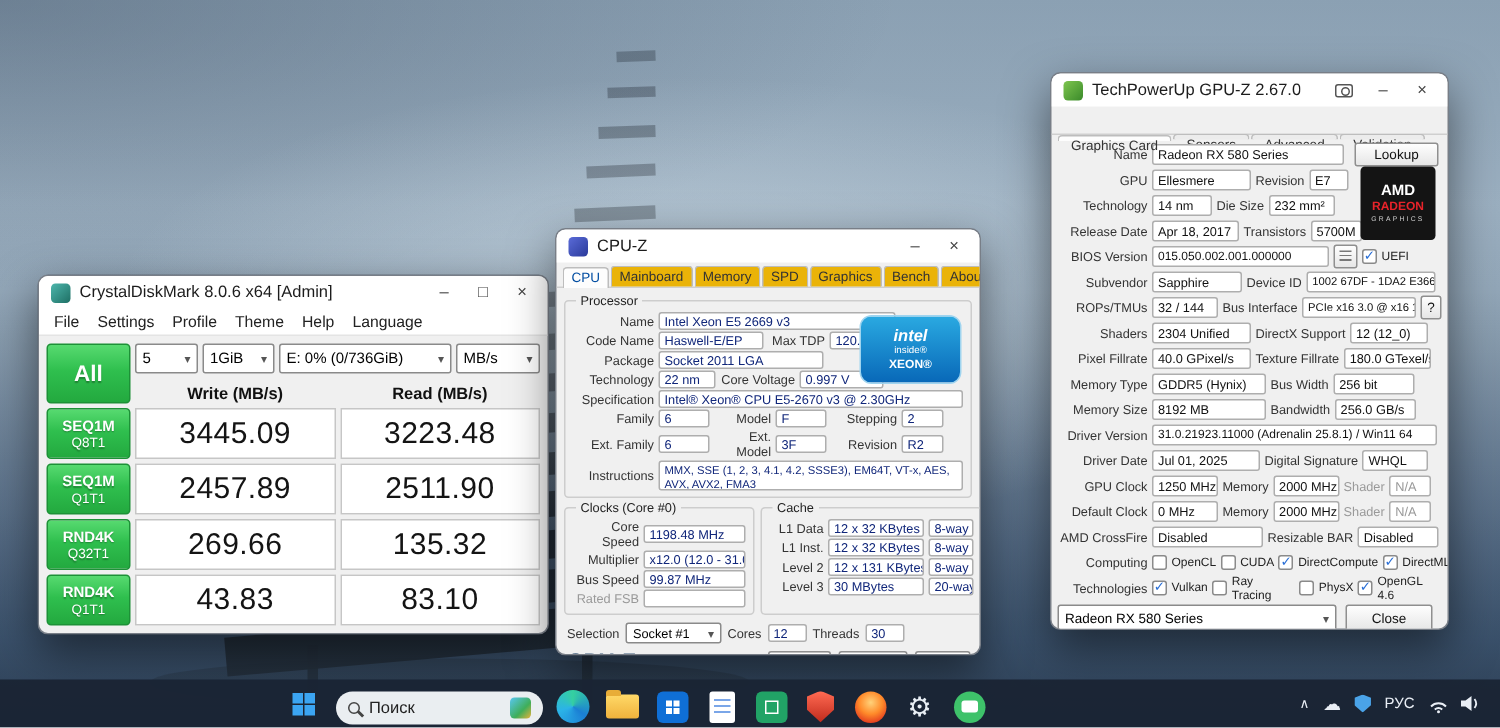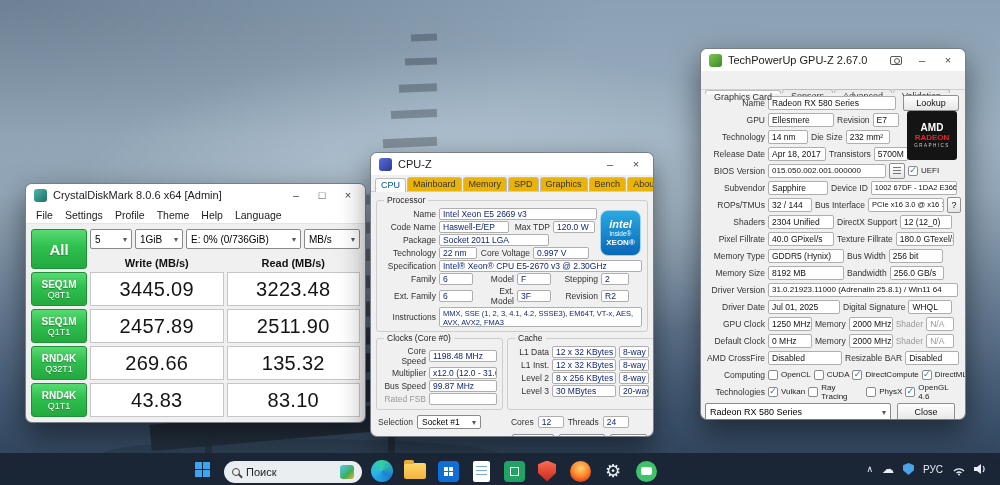--- a/index.html
+++ b/index.html
@@ -60,21 +60,21 @@
   #cpuz .tabs { display:flex; gap:1px; padding:2px 4px 0; border-bottom:1px solid #cfcfcf; height:17px; }
   #cpuz .tab { font-size:9px; padding:1px 5px 2px; border:1px solid #bdbdbd; border-bottom:none;
     border-radius:3px 3px 0 0; background:#eab308; color:#333; }
   #cpuz .tab.active { background:#fdfdfd; position:relative; top:1px; color:#034ea2; }
   .group { border:1px solid #cdcdcd; border-radius:3px; margin:8px 5px 0; position:relative; padding:7px 5px 3px; }
   .group-label { position:absolute; top:-6px; left:7px; font-size:8.5px; background:#f0f0f0; padding:0 3px; color:#222; }
   .frow { display:flex; align-items:center; margin-bottom:1px; gap:3px; }
   #cpuz .lbl { font-size:8.5px; width:54px; }
   #cpuz .vb { height:12px; font-size:8.5px; color:#10267a; }
   #cpuz .multi { height:20px; white-space:normal; font-size:7.5px; line-height:9px; align-items:flex-start; padding-top:1px; }
-  .badge { position:absolute; right:6px; top:9px; width:41px; height:46px; border-radius:8px;
+  .badge { position:absolute; right:6px; top:9px; width:68px; height:46px; border-radius:8px;
     background:linear-gradient(180deg,#2aa9e1,#0868b8); border:1px solid #9fd4ef; color:#fff;
     display:flex; flex-direction:column; align-items:center; justify-content:center; }
   .badge .b1 { font-size:11px; font-weight:bold; font-style:italic; line-height:11px; }
   .badge .b2 { font-size:6.5px; line-height:8px; }
   .badge .b3 { font-size:8px; font-weight:bold; line-height:9px; }
   #cpuz .twocol { display:flex; gap:4px; margin:6px 5px 0; }
   #cpuz .twocol .group { margin:0; flex:1; }
   #cpuz .sel-row { display:flex; align-items:center; gap:4px; margin:5px 7px 0; font-size:8.5px; }
   #cpuz .footer { display:flex; align-items:center; padding:4px 6px 0; gap:5px; }
   .cpuz-logo { font-size:15px; font-weight:bold; font-style:italic; color:#3c5a7a; text-shadow:1px 1px 0 #fff; }
@@ -344,41 +344,41 @@
           <span class="vb" style="width:64px">12 x 32 KBytes</span>
           <span class="vb" style="width:30px">8-way</span>
           </div>
         <div class="frow">
             <span class="lbl" style="width:36px">L1 Inst.</span>
           <span class="vb" style="width:64px">12 x 32 KBytes</span>
           <span class="vb" style="width:30px">8-way</span>
           </div>
         <div class="frow">
             <span class="lbl" style="width:36px">Level 2</span>
-          <span class="vb" style="width:64px">8 x 256 KBytes</span>
+          <span class="vb" style="width:64px">12 x 131 KBytes</span>
           <span class="vb" style="width:30px">8-way</span>
           </div>
         <div class="frow">
             <span class="lbl" style="width:36px">Level 3</span>
           <span class="vb" style="width:64px">30 MBytes</span>
           <span class="vb" style="width:30px">20-way</span>
           </div>
       </div>
     </div>
 
     <div class="sel-row">
       <span class="lbl" style="width:auto">Selection</span>
       <span class="combo" style="width:64px;height:14px;font-size:8.5px">
         <span>Socket #1</span>
         <span class="arrow">▾</span>
         </span>
-      <span class="lbl" style="width:auto;margin-left:26px">Cores</span>
+      <span class="lbl" style="width:auto;">Cores</span>
       <span class="vb" style="width:26px;height:12px">12</span>
       <span class="lbl" style="width:auto">Threads</span>
-      <span class="vb" style="width:26px;height:12px">24</span>
+      <span class="vb" style="width:26px;height:12px">30</span>
     </div>
 
     <div class="footer">
       <span class="cpuz-logo">CPU-Z</span>
 
       <button class="btn3d" style="margin-left:auto">
         <span>Tools</span>
         <span>▾</span></button>
       <button class="btn3d">Validate</button>
       <button class="btn3d">Close</button>

